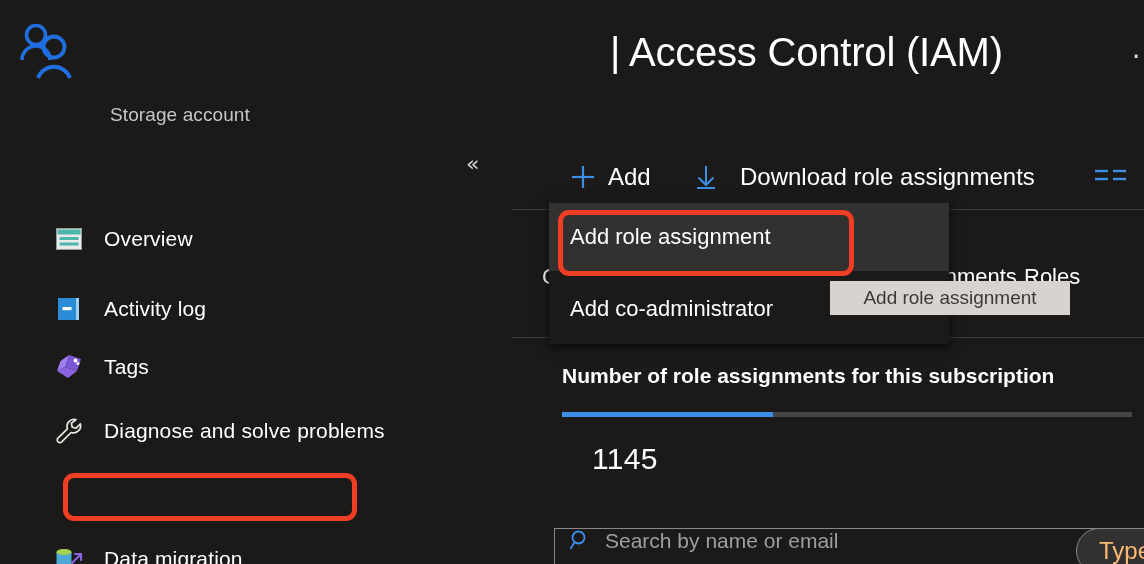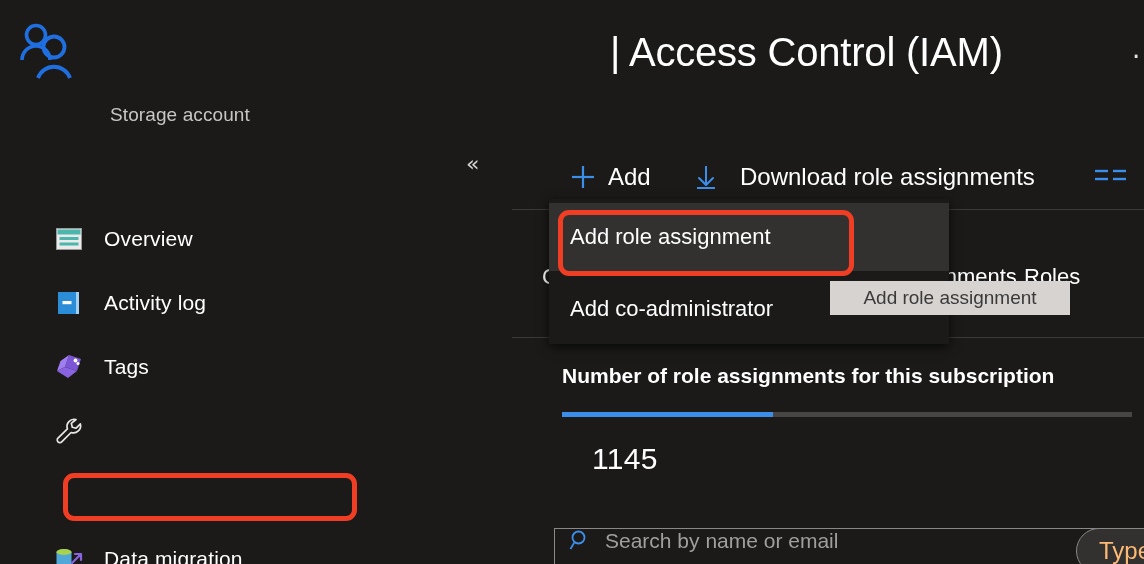--- a/index.html
+++ b/index.html
@@ -167,21 +167,21 @@
     <div class="nav-item" style="top:210px;">
       <svg class="nav-icon" viewBox="0 0 30 30">
         <rect x="2.5" y="4.5" width="25" height="21" fill="#eaeaea" stroke="#9a9a9a" stroke-width="1"></rect>
         <rect x="3.5" y="5.5" width="23" height="5" fill="#4db6ac"></rect>
         <rect x="5.5" y="13" width="19" height="3" fill="#4db6ac"></rect>
         <rect x="5.5" y="18.5" width="19" height="3" fill="#4db6ac"></rect>
       </svg>
       <span class="nav-label">Overview</span>
     </div>
 
-    <div class="nav-item" style="top:274px;padding-left:12px;">
+    <div class="nav-item" style="top:280px;padding-left:12px;">
       <svg class="nav-icon" viewBox="0 0 30 30">
         <rect x="7" y="4" width="18" height="22" fill="#9fd2f2"></rect>
         <rect x="4" y="4" width="18" height="22" fill="#2b8cd8"></rect>
         <rect x="8.5" y="13" width="9" height="3.2" fill="#ffffff"></rect>
       </svg>
       <span class="nav-label">Activity log</span>
     </div>
 
     <div class="nav-item" style="top:338px;text-align:right;">
       <svg class="nav-icon" viewBox="0 0 30 30">
@@ -191,20 +191,21 @@
         <circle cx="21.5" cy="8.5" r="1.9" fill="#ffffff"></circle>
         <circle cx="24" cy="11.5" r="1.5" fill="#ffffff"></circle>
       </svg>
       <span class="nav-label">Tags</span>
     </div>
 
     <div class="nav-item" style="top:402px;">
       <svg class="nav-icon" viewBox="0 0 30 30">
         <path d="M22 3.5 a7.2 7.2 0 0 0-8.6 9.3 L4 22.2 a2.6 2.6 0 0 0 0 3.7 2.6 2.6 0 0 0 3.7 0 l9.4-9.4 a7.2 7.2 0 0 0 9.3-8.6 l-4.3 4.3 -3.8-1 -1-3.8 Z" fill="none" stroke="#e8e6e3" stroke-width="1.7" stroke-linejoin="round"></path>
       </svg>
+      <span class="nav-label">Diagnose and solve problems</span>
     </div>
 
 
     <div class="nav-item" style="top:530px;">
       <svg class="nav-icon" viewBox="0 0 30 30">
         <ellipse cx="10" cy="8" rx="7.5" ry="3" fill="#8fc23f"></ellipse>
         <path d="M2.5 8 v12 a7.5 3 0 0 0 15 0 V8" fill="#4fa8d8"></path>
         <ellipse cx="10" cy="8" rx="7.5" ry="3" fill="#a7d24e"></ellipse>
         <path d="M18 19 L27 10 M27 10 h-6 M27 10 v6" stroke="#8a63e0" stroke-width="2.2" fill="none" stroke-linecap="round"></path>
       </svg>

